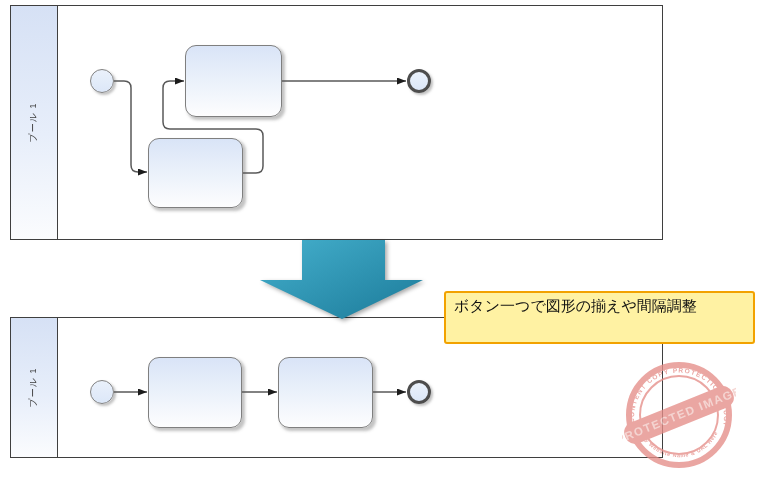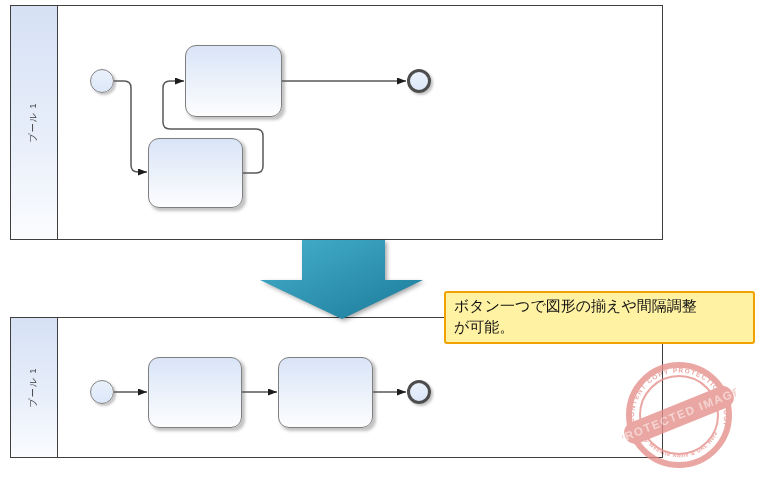--- a/index.html
+++ b/index.html
@@ -91,21 +91,20 @@
 
     <path class="connector" d="M114 392 H147" marker-end="url(#arrowhead)"></path>
     <path class="connector" d="M242 392 H277" marker-end="url(#arrowhead)"></path>
     <path class="connector" d="M373 392 H406" marker-end="url(#arrowhead)"></path>
 
     <polygon id="big-arrow" points="302,240 385,240 385,280 423,280 342,319 260,280 302,280" fill="url(#tealGrad)"></polygon>
   </svg>
 
   <div id="callout">
     <div>ボタン一つで図形の揃えや間隔調整</div>
-    <div>が可能。</div>
   </div>
 
   <div id="stamp">
     <svg width="114" height="114" viewBox="-57 -57 114 114">
       <defs>
         <path id="arcTop" d="M -44 12 A 45 45 0 1 1 44 12"></path>
         <path id="arcBottom" d="M -40 15 A 43 43 0 0 0 40 15"></path>
       </defs>
       <circle cx="0" cy="0" r="50" fill="none" stroke="#e58e89" stroke-width="6"></circle>
       <circle cx="0" cy="0" r="39" fill="none" stroke="#e58e89" stroke-width="2"></circle>

